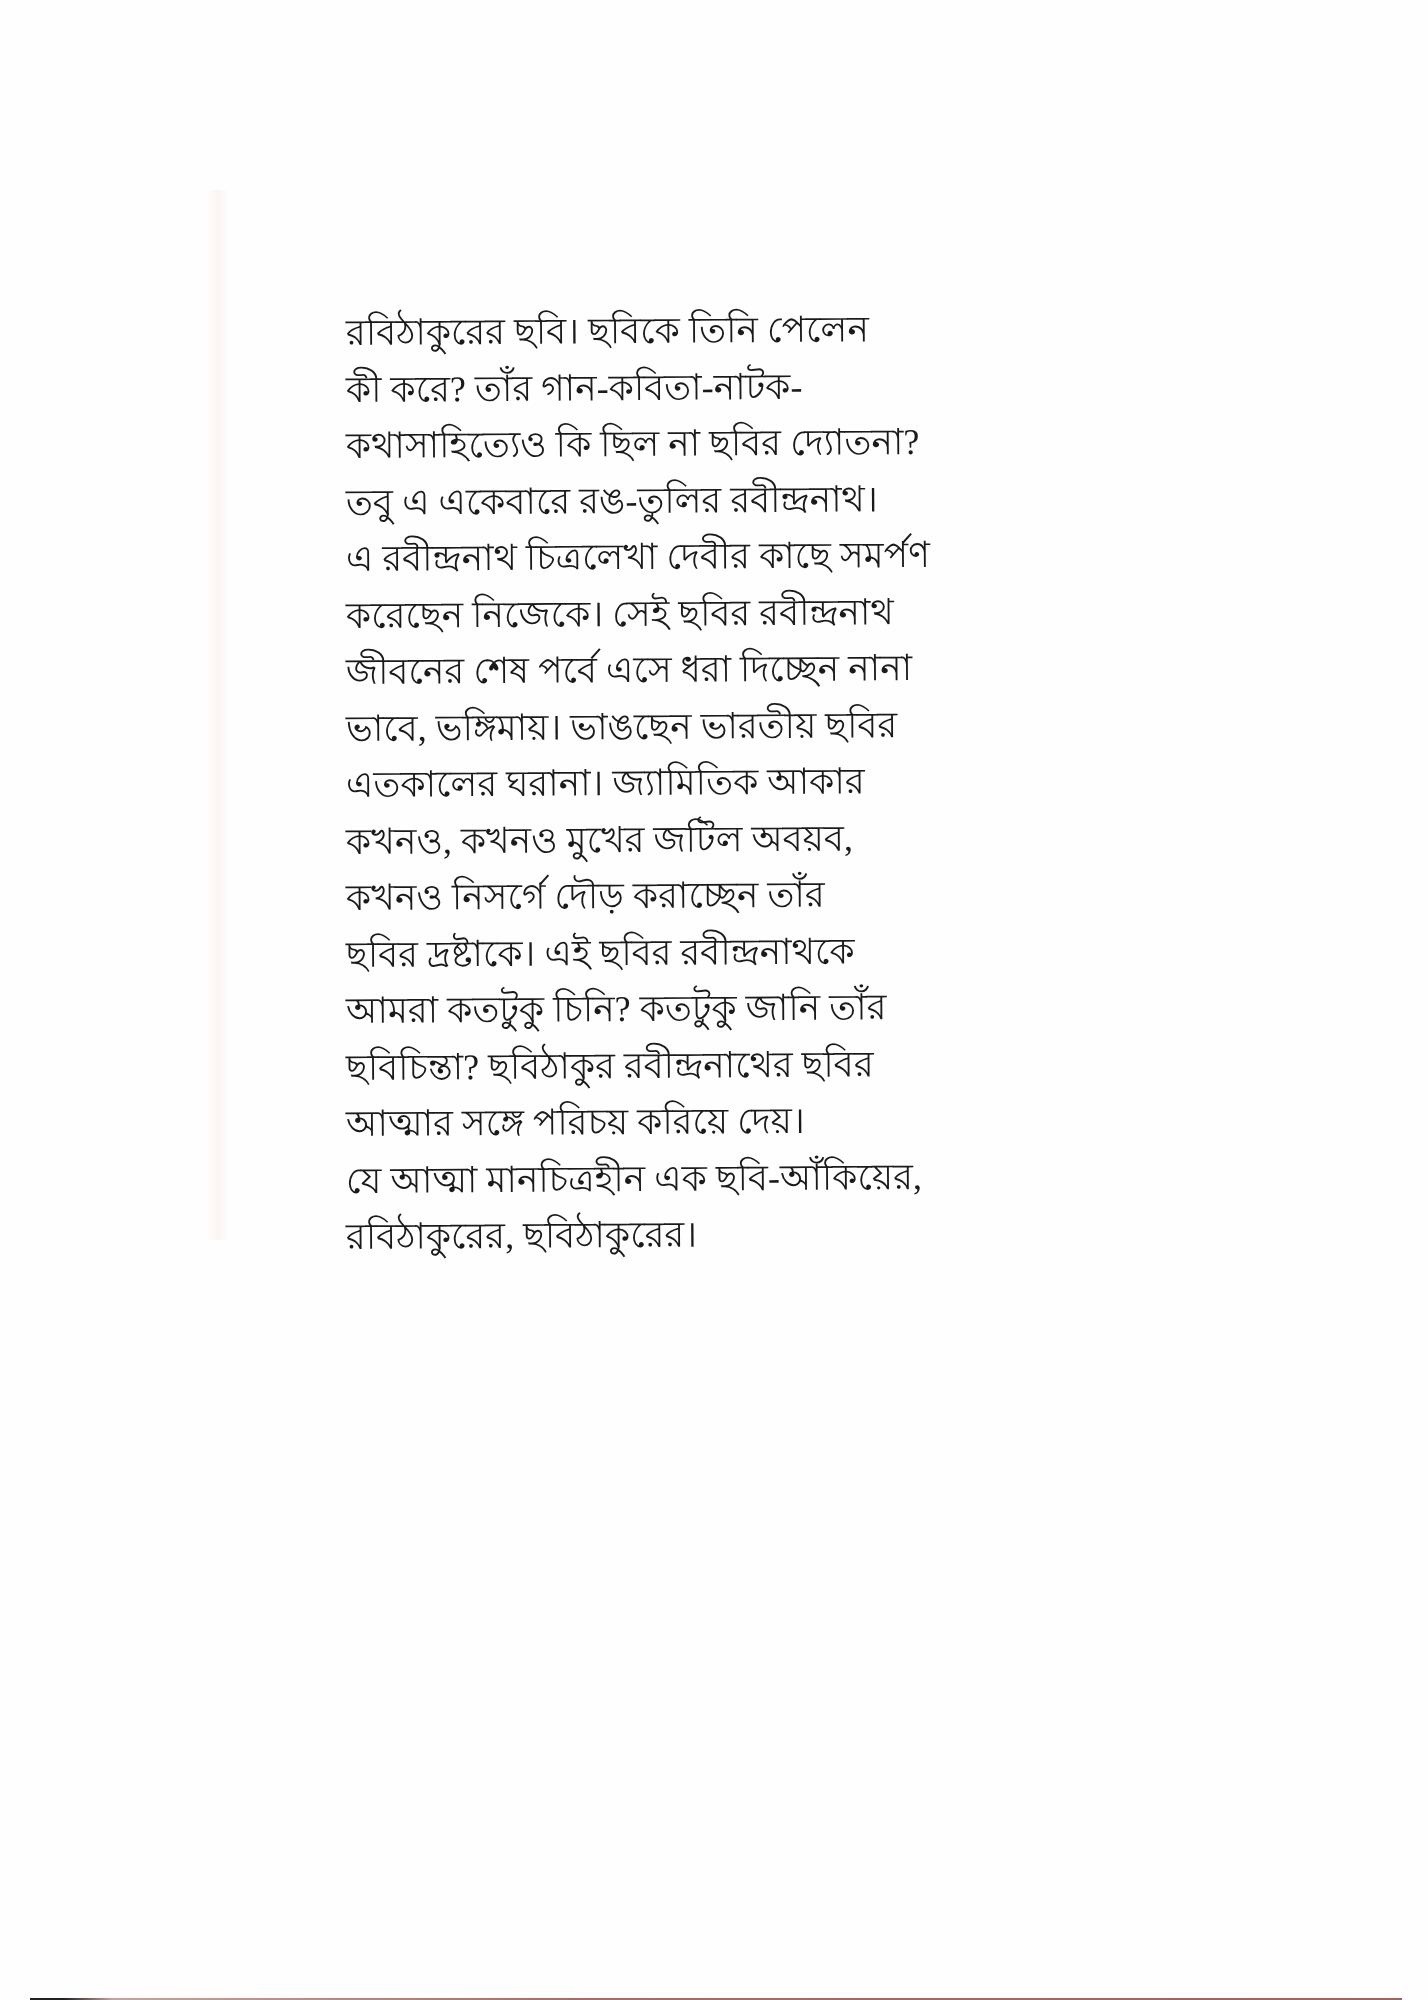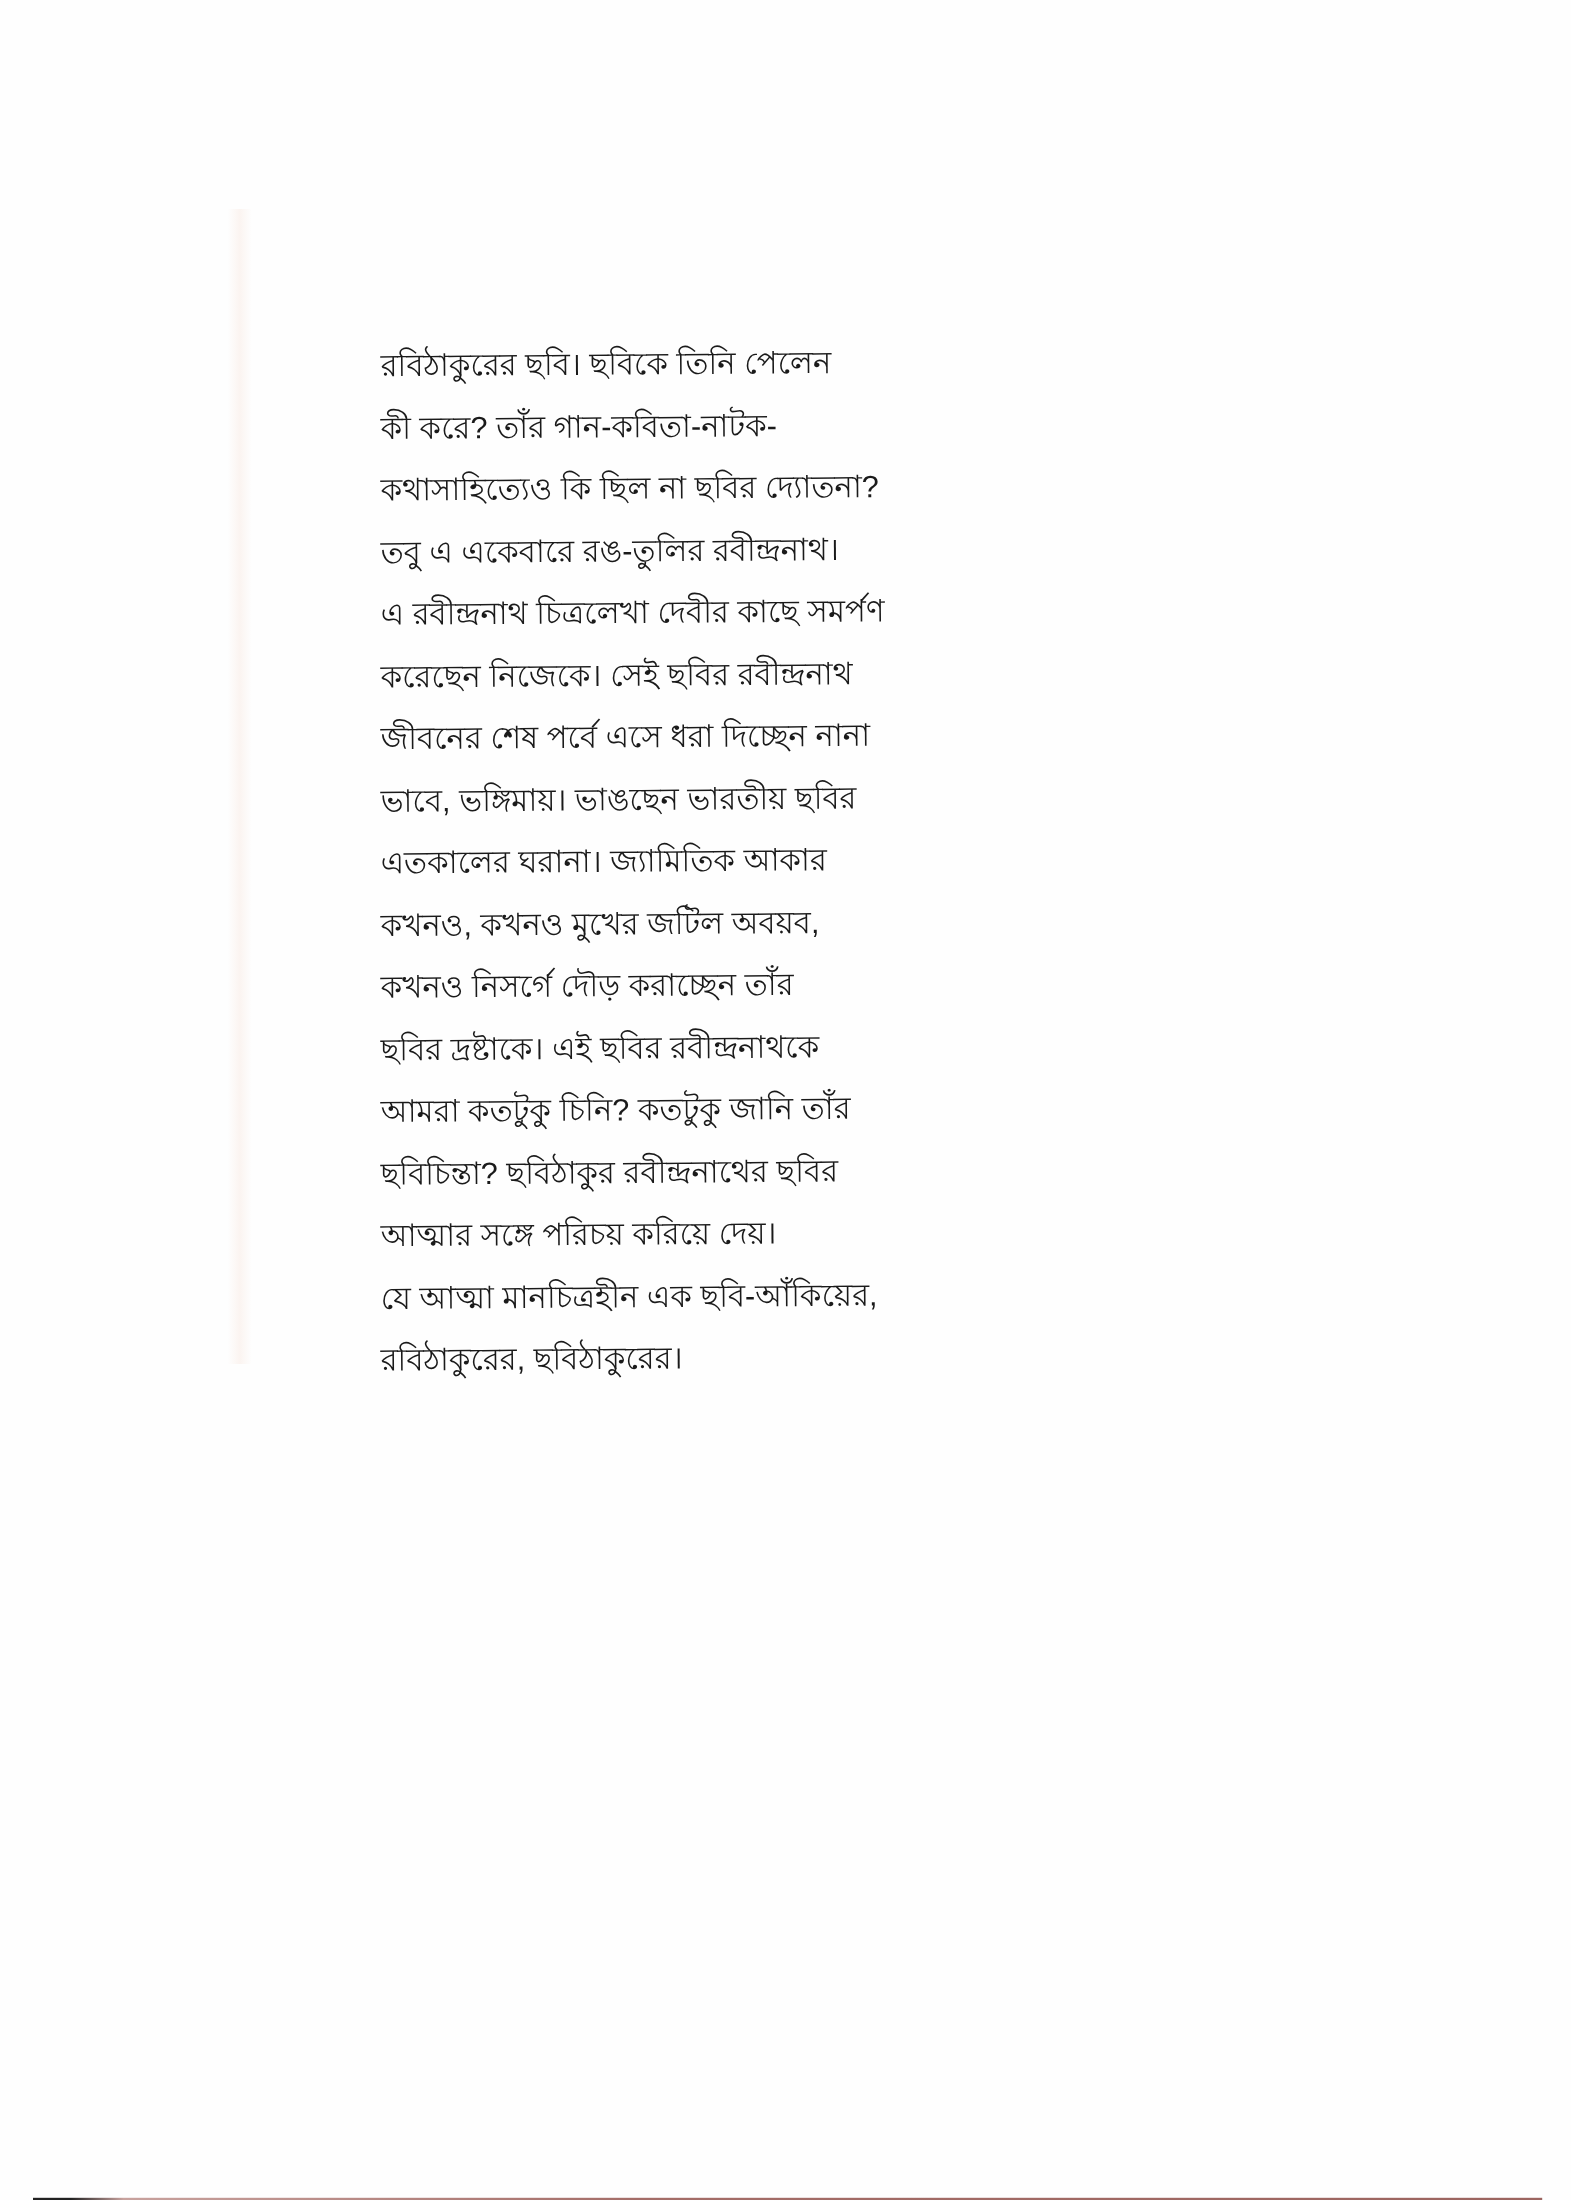--- a/index.html
+++ b/index.html
@@ -22,22 +22,22 @@
       top: 190px;
       width: 22px;
       height: 1050px;
       background: linear-gradient(to right, rgba(252,245,240,0.0), rgba(250,240,235,0.7), rgba(252,245,240,0.0));
     }
     .text-block {
       position: absolute;
       left: 346px;
       top: 305px;
       width: 760px;
-      font-family: Liberation Sans, sans-serif;
-      font-size: 28px;
+      font-family: Liberation Serif, serif;
+      font-size: 36px;
       line-height: 56.5px;
       color: #1a1a1a;
       letter-spacing: 0;
     }
     .line {
       display: block;
       white-space: nowrap;
       transform: rotate(-0.4deg);
       transform-origin: left center;
     }

